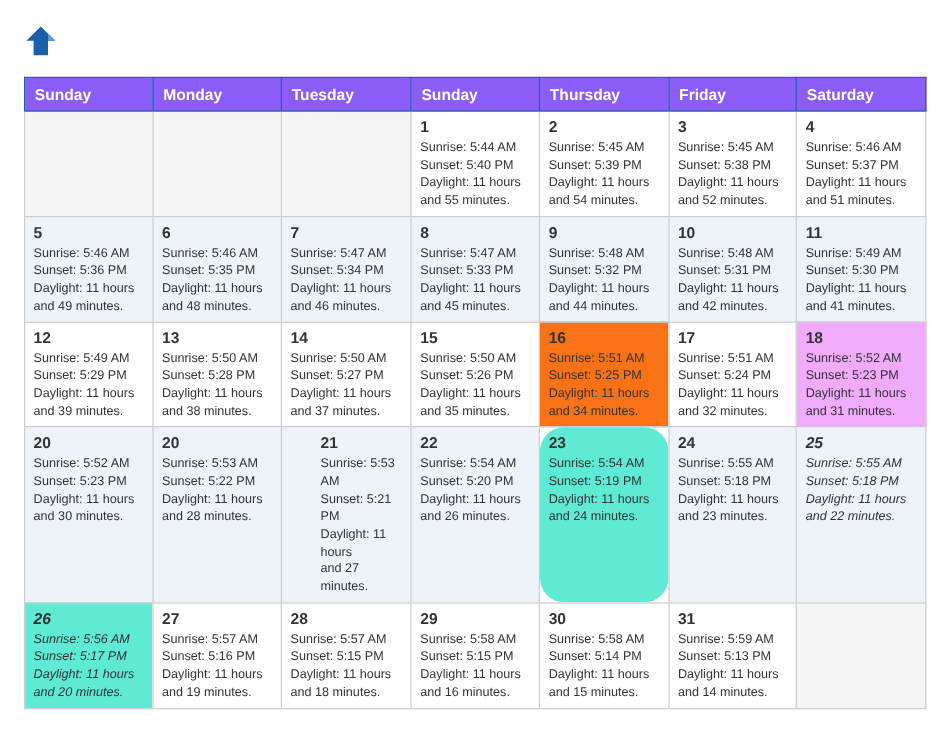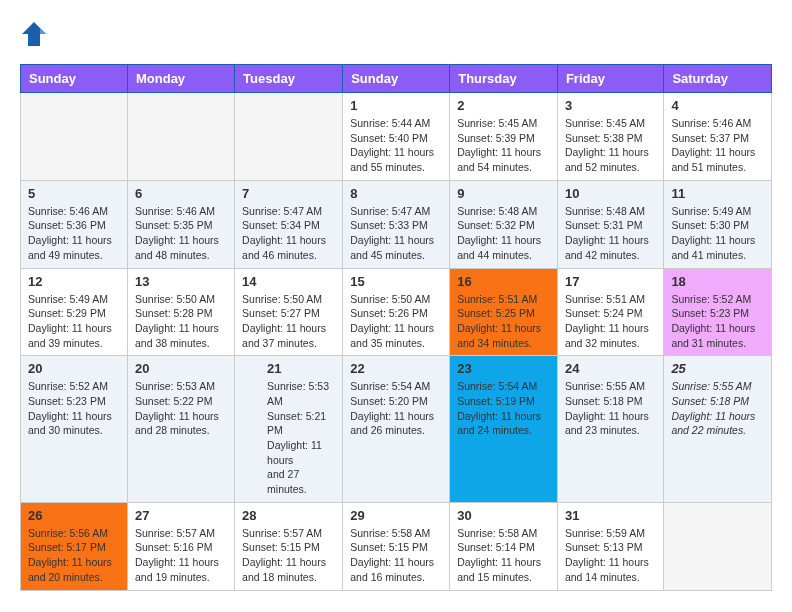--- a/index.html
+++ b/index.html
@@ -285,21 +285,21 @@
 Daylight: 11 hours
 and 27 minutes.</div>
         </td>
         <td style="background: rgb(238, 242, 249);">
           <div class="day-num">22</div>
           <div class="day-info" style="white-space: pre-line;">Sunrise: 5:54 AM
 Sunset: 5:20 PM
 Daylight: 11 hours
 and 26 minutes.</div>
         </td>
-        <td style="background: #0ea5e9;">
+        <td style="background: #5eead4; border-radius: 20px;">
           <div class="day-num">23</div>
           <div class="day-info" style="white-space: pre-line;">Sunrise: 5:54 AM
 Sunset: 5:19 PM
 Daylight: 11 hours
 and 24 minutes.</div>
         </td>
         <td style="background: rgb(238, 242, 249);">
           <div class="day-num">24</div>
           <div class="day-info" style="white-space: pre-line;">Sunrise: 5:55 AM
 Sunset: 5:18 PM
@@ -308,21 +308,21 @@
         </td>
         <td style="background: rgb(238, 242, 249); font-style: italic;">
           <div class="day-num">25</div>
           <div class="day-info" style="white-space: pre-line;">Sunrise: 5:55 AM
 Sunset: 5:18 PM
 Daylight: 11 hours
 and 22 minutes.</div>
         </td>
       </tr>
       <tr>
-        <td style="background: #f97316;">
+        <td style="background: #5eead4; font-style: italic;">
           <div class="day-num">26</div>
           <div class="day-info" style="white-space: pre-line;">Sunrise: 5:56 AM
 Sunset: 5:17 PM
 Daylight: 11 hours
 and 20 minutes.</div>
         </td>
         <td style="background: rgb(255, 255, 255);">
           <div class="day-num">27</div>
           <div class="day-info" style="white-space: pre-line;">Sunrise: 5:57 AM
 Sunset: 5:16 PM

